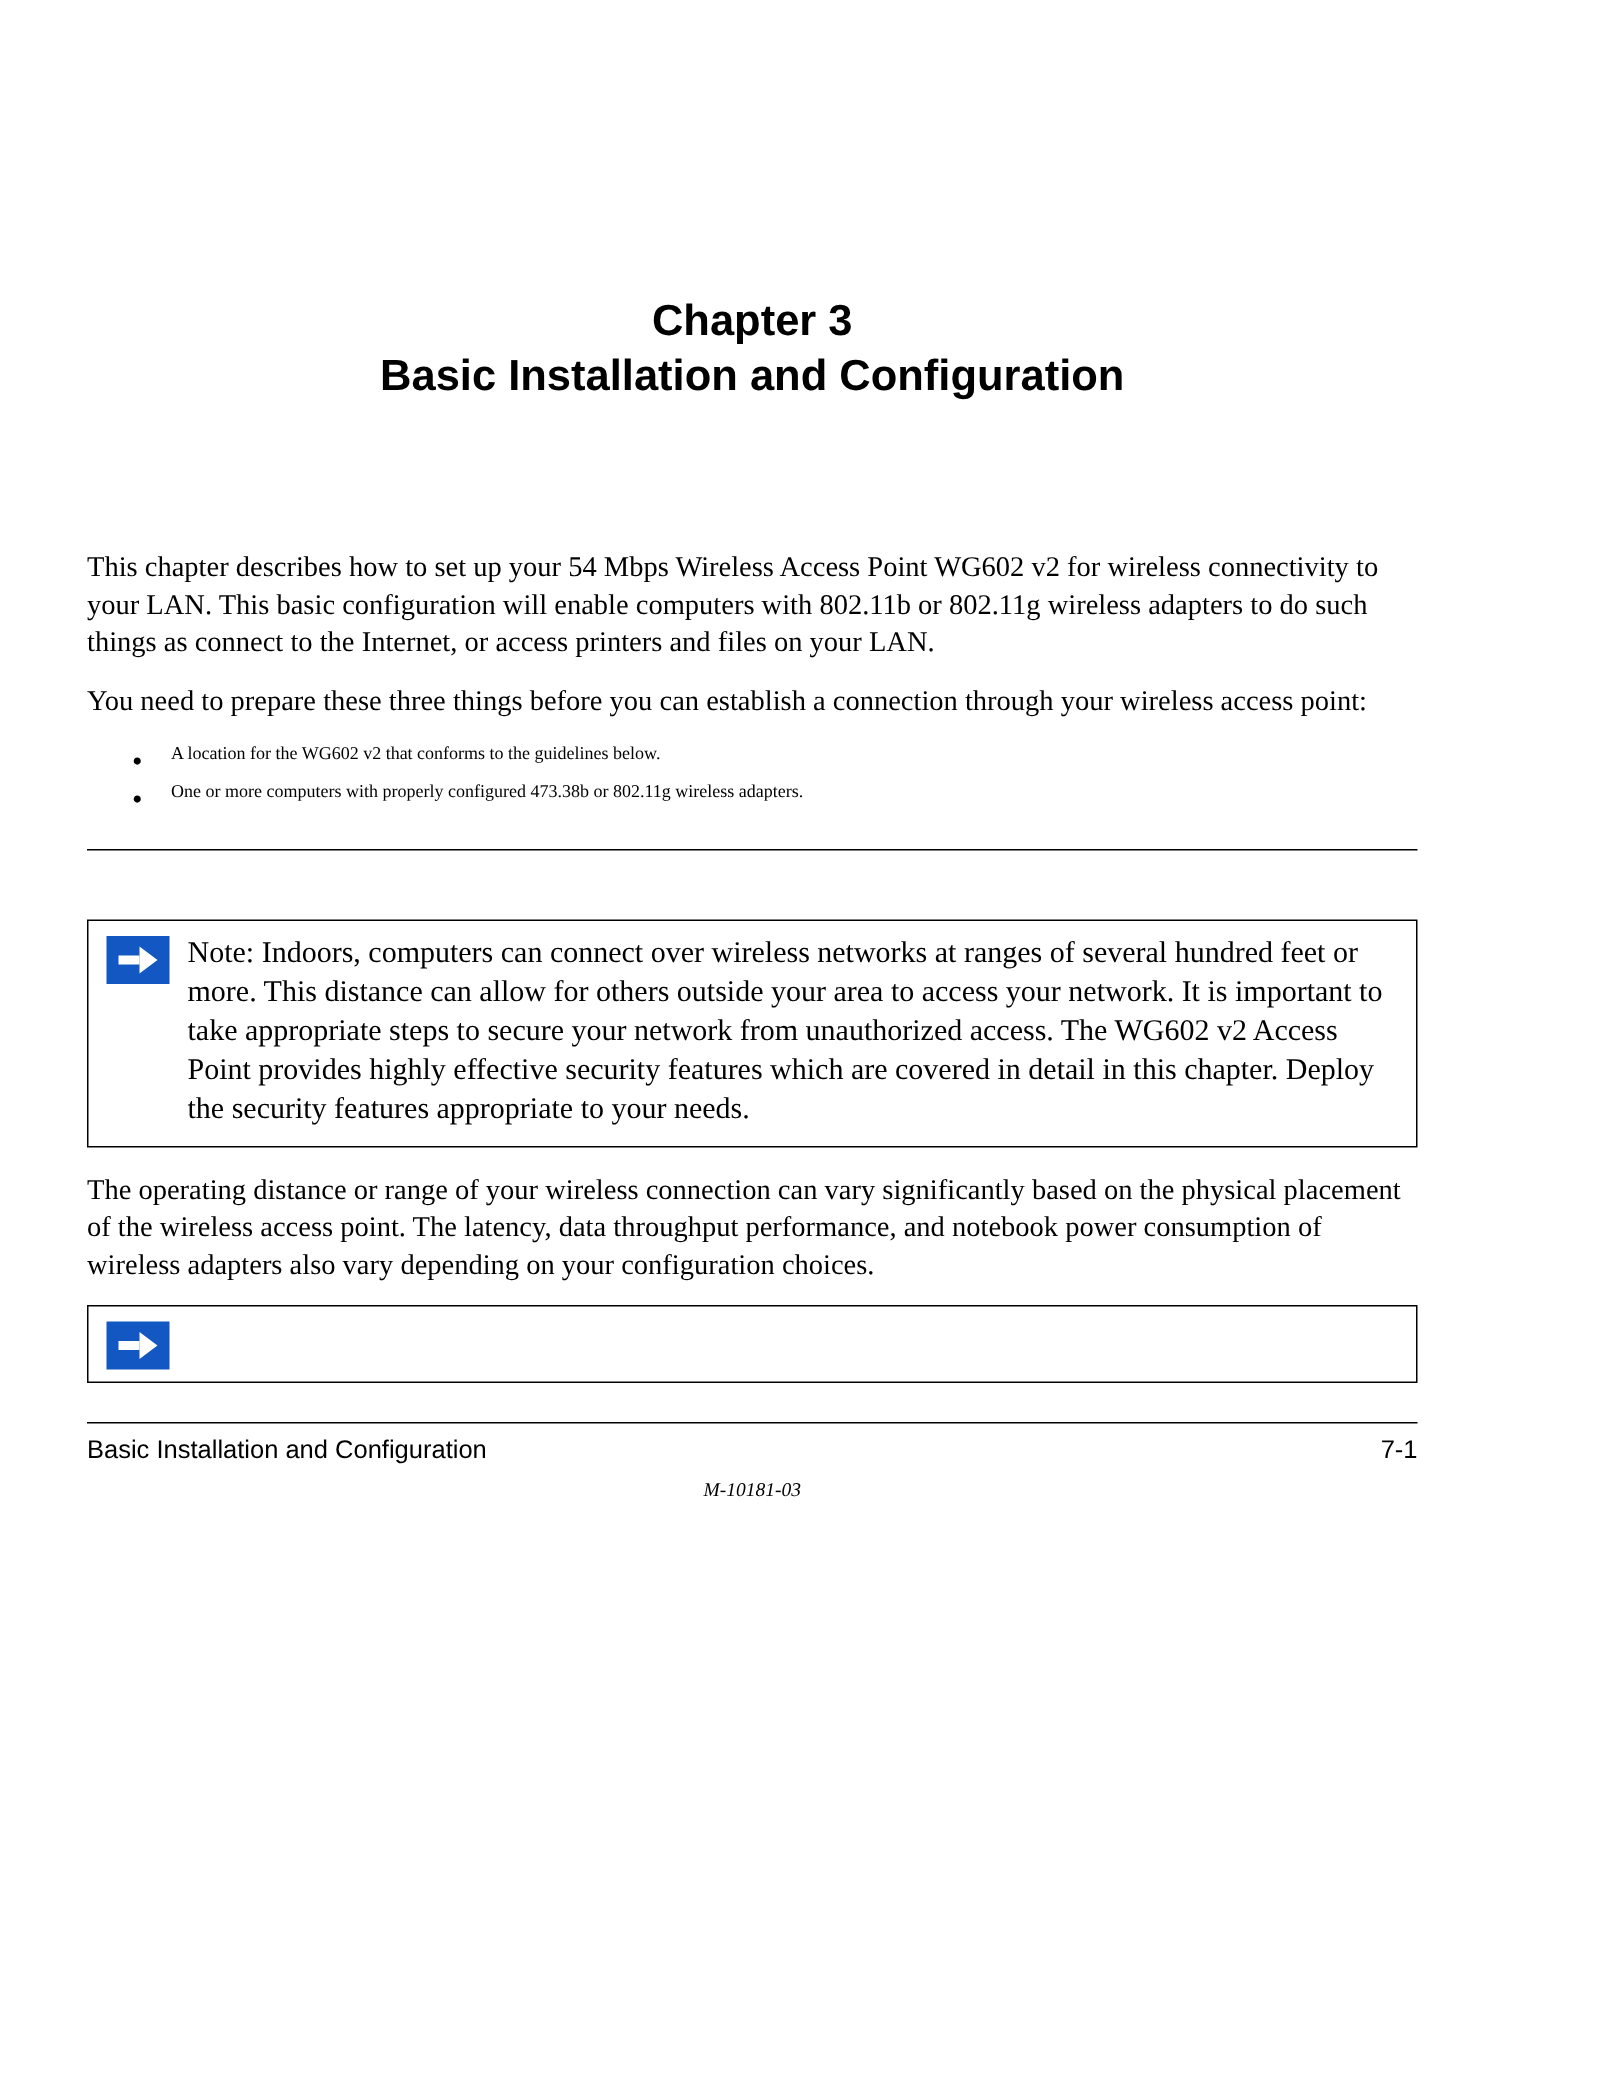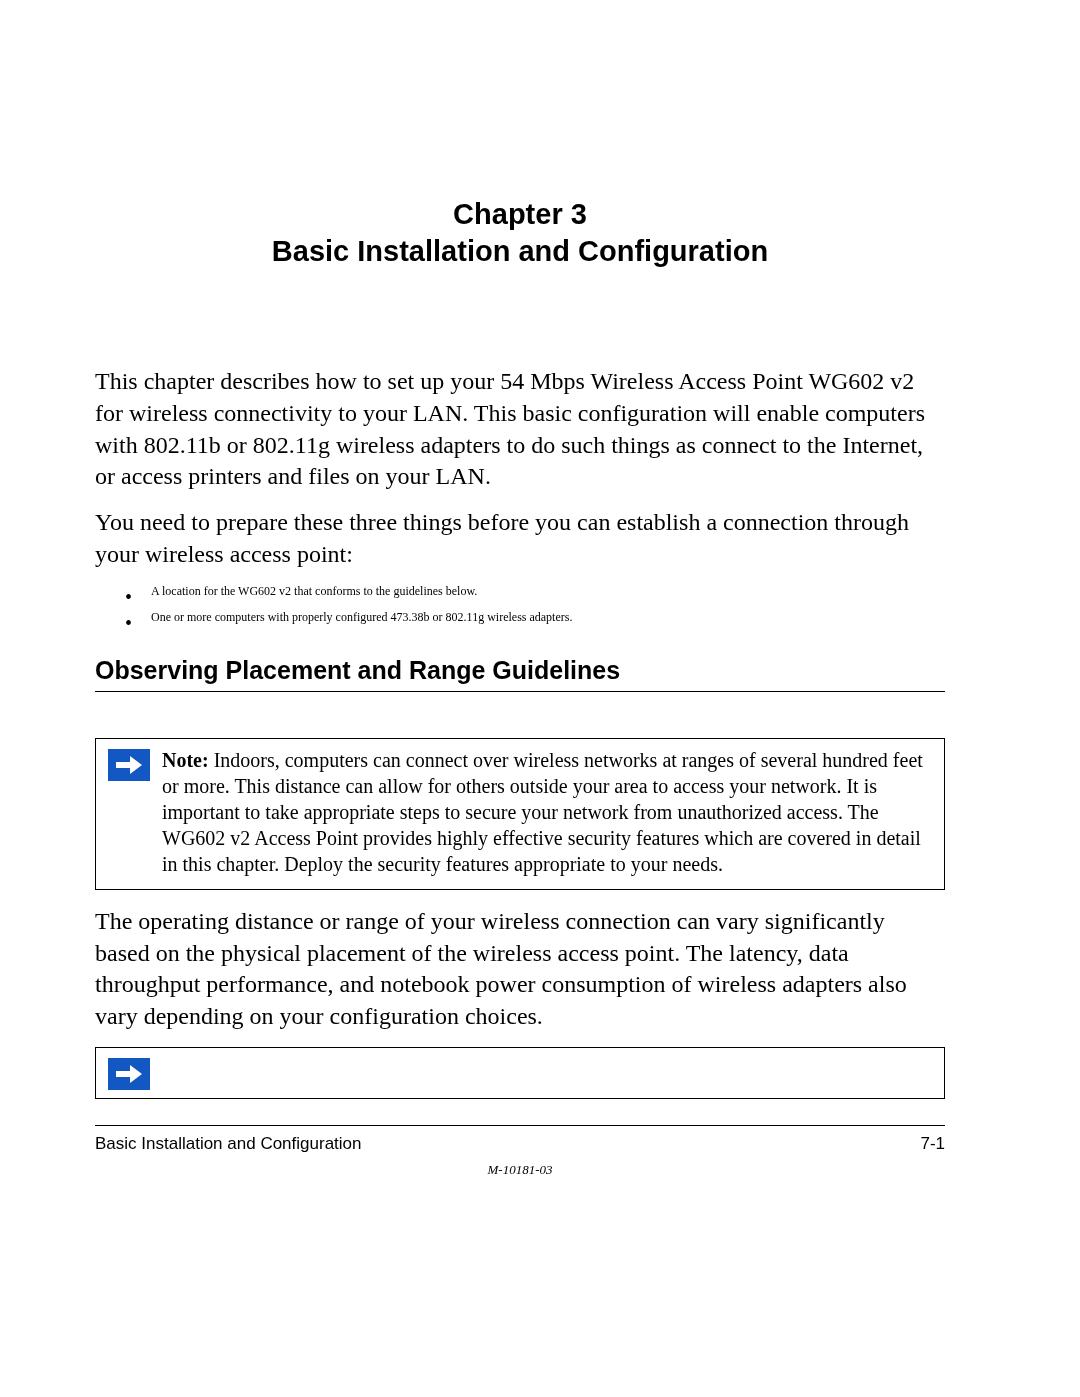--- a/index.html
+++ b/index.html
@@ -4,35 +4,35 @@
 <style>
   * { box-sizing: border-box; }
   html, body {
     margin: 0; padding: 0;
     background: #fff;
     width: 1080px;
   }
   .page {
     width: 1080px;
     min-height: 1397px;
-    padding: 196px 135px 50px 95px;
+    padding: 196px 135px 50px 58px;
     font-family: "Times New Roman", Times, serif;
     color: #000;
     position: relative;
   }
   .chapter-head {
     font-family: Arial, Helvetica, sans-serif;
     font-weight: bold;
     text-align: center;
     font-size: 29px;
     line-height: 1.28;
     margin: 0 0 96px 0;
   }
   .para {
-    font-size: 24px;
+    font-size: 19px;
     line-height: 1.32;
     margin: 0 0 14px 0;
   }
   .bullets {
     list-style: none;
     padding: 0;
     margin: 4px 0 30px 28px;
   }
   .bullets li {
     position: relative;
@@ -64,21 +64,21 @@
   }
   .note-box .icon-cell {
     padding: 10px 12px 8px 12px;
     display: flex; align-items: flex-start;
   }
   .note-box .text-cell {
     padding: 8px 16px 12px 0;
     font-size: 20px;
     line-height: 1.3;
   }
-  .note-box .text-cell b { font-weight: bold; }
+  .note-box .text-cell b { font-weight: normal; }
   .arrow-badge {
     width: 42px; height: 32px;
     background: #1257c2;
     display: inline-flex; align-items: center; justify-content: center;
   }
   .arrow-shape {
     display: inline-flex; align-items: center;
   }
   .arrow-shaft {
     width: 14px; height: 6px; background: #fff;
@@ -117,21 +117,20 @@
   </h1>
 
   <p class="para">This chapter describes how to set up your 54 Mbps Wireless Access Point WG602 v2 for wireless connectivity to your LAN. This basic configuration will enable computers with 802.11b or 802.11g wireless adapters to do such things as connect to the Internet, or access printers and files on your LAN.</p>
   <p class="para">You need to prepare these three things before you can establish a connection through your wireless access point:</p>
 
   <ul class="bullets">
     <li>A location for the WG602 v2 that conforms to the guidelines below.</li>
     <li>One or more computers with properly configured 473.38b or 802.11g wireless adapters.</li>
   </ul>
 
-  <h2 class="section-head">Observing Placement and Range Guidelines</h2>
   <div class="sect-rule"></div>
 
   <div class="note-box">
     <div class="icon-cell">
       <span class="arrow-badge">
         <span class="arrow-shape">
           <span class="arrow-shaft"></span>
             <span class="arrow-head"></span>
         </span>
       </span>

